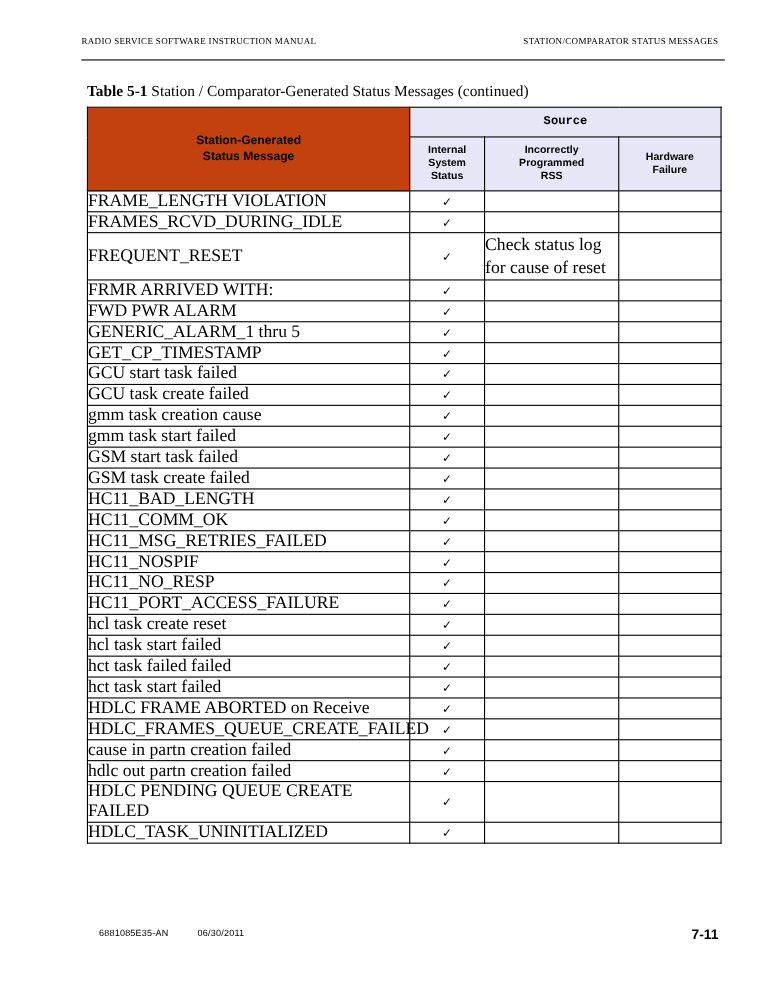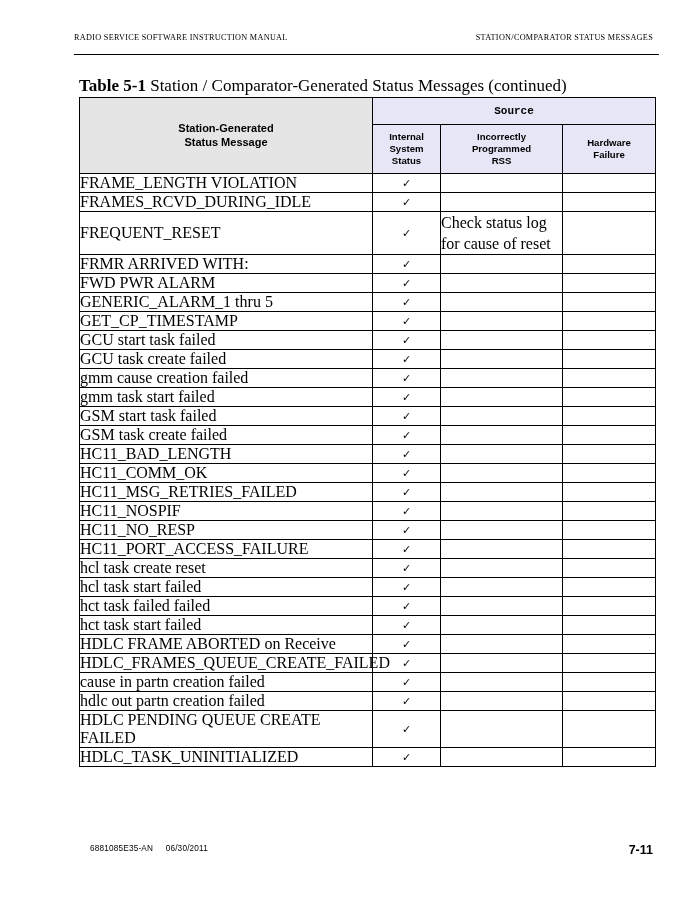--- a/index.html
+++ b/index.html
@@ -47,21 +47,21 @@
     left: 74px;
     width: 585px;
     height: 1px;
     background: #000000;
   }
   
   .caption {
     position: absolute;
     top: 76px;
     left: 79px;
-    font-size: 17px;
+    font-size: 14px;
     font-family: "Liberation Serif", serif;
   }
   .caption b {
     font-weight: bold;
   }
   
   table.status-table {
     position: absolute;
     top: 97px;
     left: 79px;
@@ -77,21 +77,21 @@
   }
   th.src-head {
     background: #e6e6f7;
     text-align: center;
     font-weight: bold;
     font-size: 11px;
     height: 26px;
     font-family: Liberation Mono, monospace;
   }
   th.msg-head {
-    background: #e5e5e5;
+    background: #c2410c;
     text-align: center;
     font-weight: bold;
     font-size: 11px;
     font-family: "Liberation Sans", sans-serif;
     line-height: 1.25;
     padding: 2px;
   }
   th.sub-head {
     background: #e6e6f7;
     text-align: center;
@@ -126,21 +126,21 @@
   
   .footer-left {
     position: absolute;
     left: 74px;
     bottom: 46px;
     font-size: 8.2px;
     font-family: "Liberation Sans", sans-serif;
     letter-spacing: 0.2px;
     color: #000;
   }
-  .footer-left .docnum { margin-right: 10px; padding-left: 16px; }
+  .footer-left .docnum { margin-right: 24px; padding-left: 16px; }
   .footer-right {
     position: absolute;
     right: 42px;
     bottom: 42px;
     font-size: 12.5px;
     font-weight: bold;
     font-family: "Liberation Sans", sans-serif;
   }
 </style>
 </head>
@@ -226,21 +226,21 @@
           <td class="note-cell"></td>
           <td class="check-cell"></td>
         </tr>
         <tr>
           <td class="msg-cell">GCU task create failed</td>
           <td class="check-cell">✓</td>
           <td class="note-cell"></td>
           <td class="check-cell"></td>
         </tr>
         <tr>
-          <td class="msg-cell">gmm cause creation failed</td>
+          <td class="msg-cell">gmm task creation cause</td>
           <td class="check-cell">✓</td>
           <td class="note-cell"></td>
           <td class="check-cell"></td>
         </tr>
         <tr>
           <td class="msg-cell">gmm task start failed</td>
           <td class="check-cell">✓</td>
           <td class="note-cell"></td>
           <td class="check-cell"></td>
         </tr>

